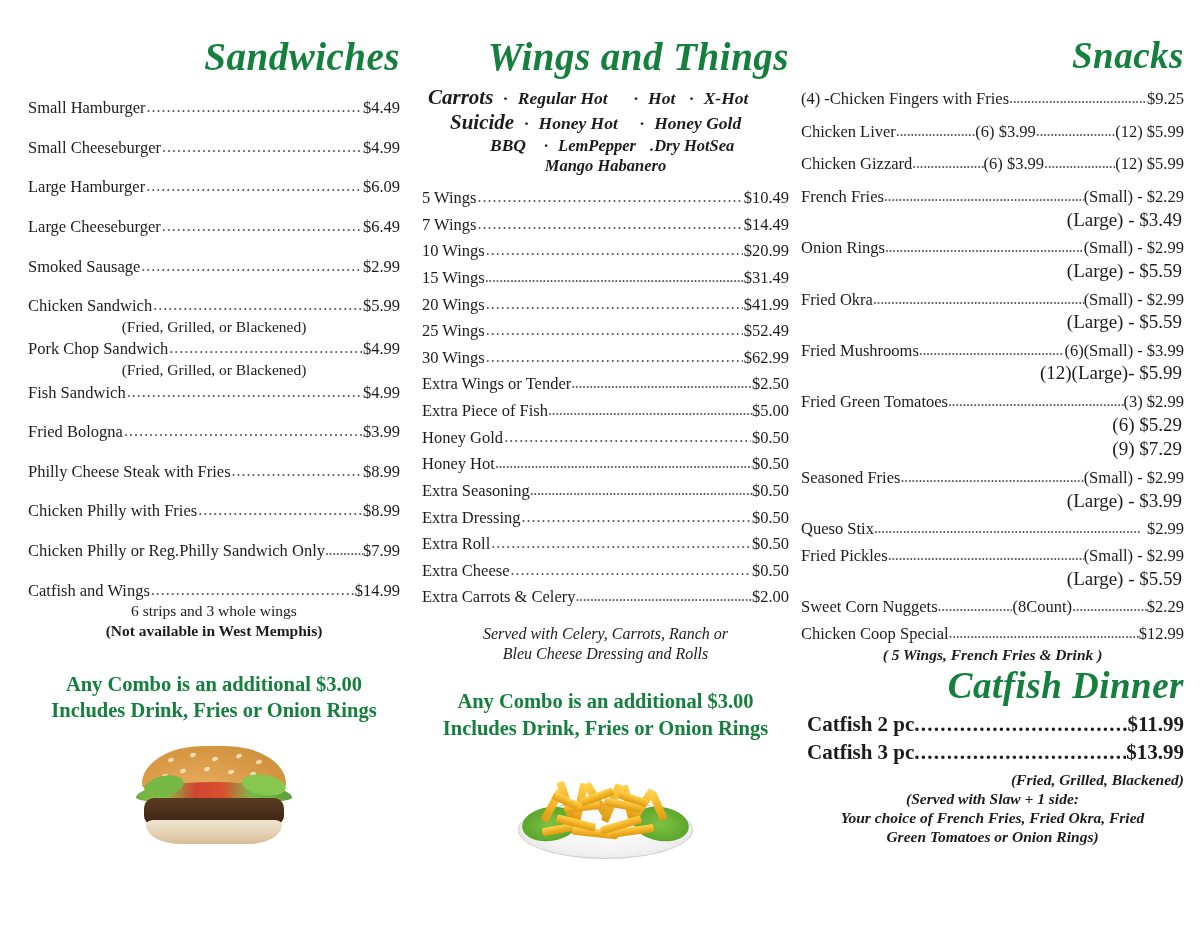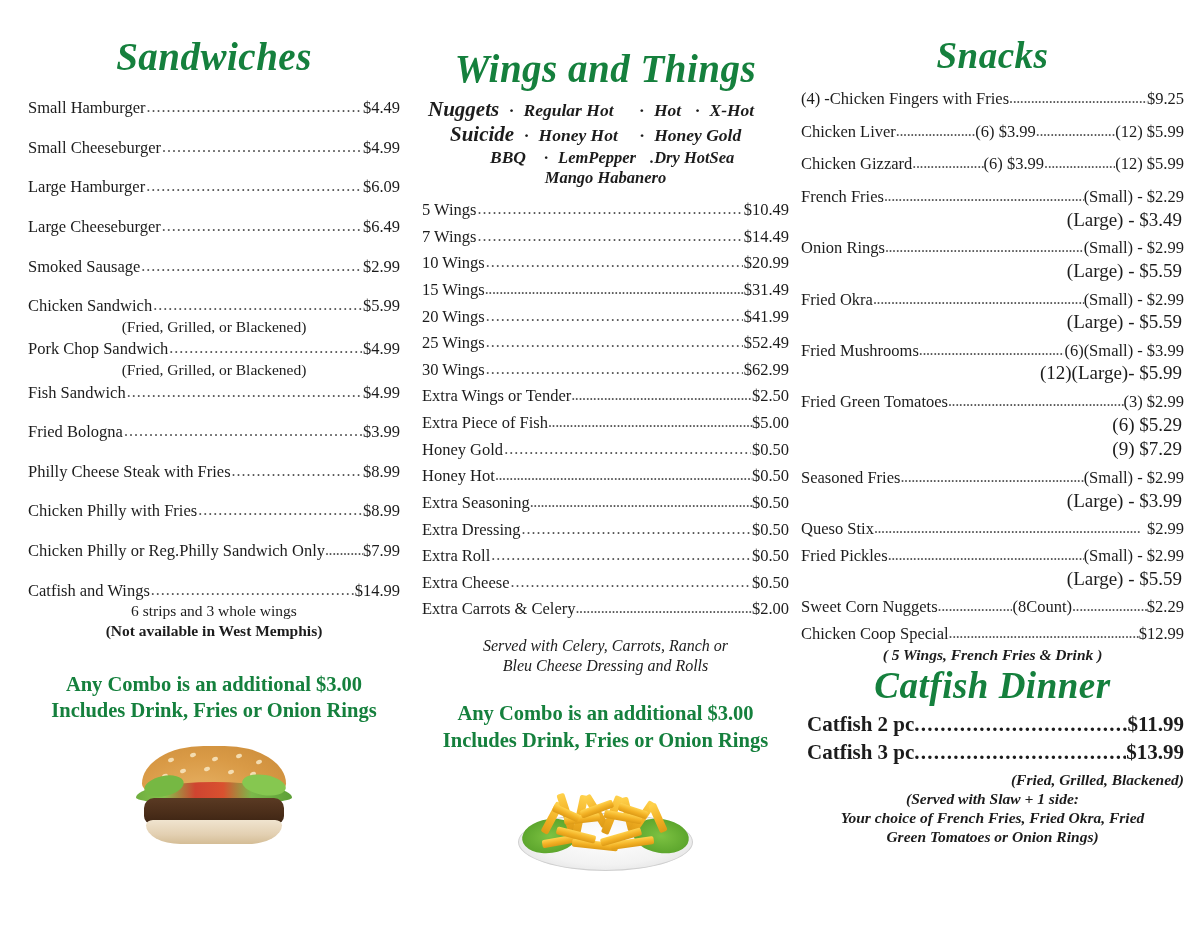--- a/index.html
+++ b/index.html
@@ -15,25 +15,25 @@
     position: relative;
     width: 1200px; height: 931px;
     display: flex;
     align-items: flex-start;
   }
   .col {
     position: relative;
     height: 931px;
   }
   .col-1 { width: 410px; padding: 0 10px 0 28px; }
-  .col-2 { width: 385px; padding: 12px 6px 0 12px; }
+  .col-2 { width: 385px; padding: 0 6px 0 12px; }
   .col-3 { width: 405px; padding: 0 16px 0 6px; }
 
   .section-title {
-    text-align: center;
+    text-align: right;
     color: #15803d;
     font-family: "Liberation Serif", "DejaVu Serif", serif;
     font-weight: bold;
     font-style: italic;
     letter-spacing: 0.5px;
   }
   .title-sandwiches { font-size: 39px; margin: 34px 0 0 0; }
   .title-wings { font-size: 39px; margin: 34px 0 0 0; }
   .title-snacks { font-size: 37px; margin: 34px 0 0 0; }
   .title-catfish { font-size: 37px; margin: 0 0 4px 0; }
@@ -339,21 +339,21 @@
       <div class="patty"></div>
       <div class="bun-bot"></div>
     </div>
   </div>
 
   <div class="col col-2">
     <div class="section-title title-wings">Wings and Things</div>
 
     <div class="flavors">
       <div class="flavor-line fl-1">
-        <span class="f-big">Nuggets</span>
+        <span class="f-big">Carrots</span>
         <span class="gap-a"></span>
           <span class="f-mid">·</span>
           <span class="gap-a"></span>
         <span class="f-mid">Regular Hot</span>
         <span class="gap-b"></span>
           <span class="f-mid">·</span>
           <span class="gap-a"></span>
         <span class="f-mid">Hot</span>
         <span class="gap-c"></span>
           <span class="f-mid">·</span>

